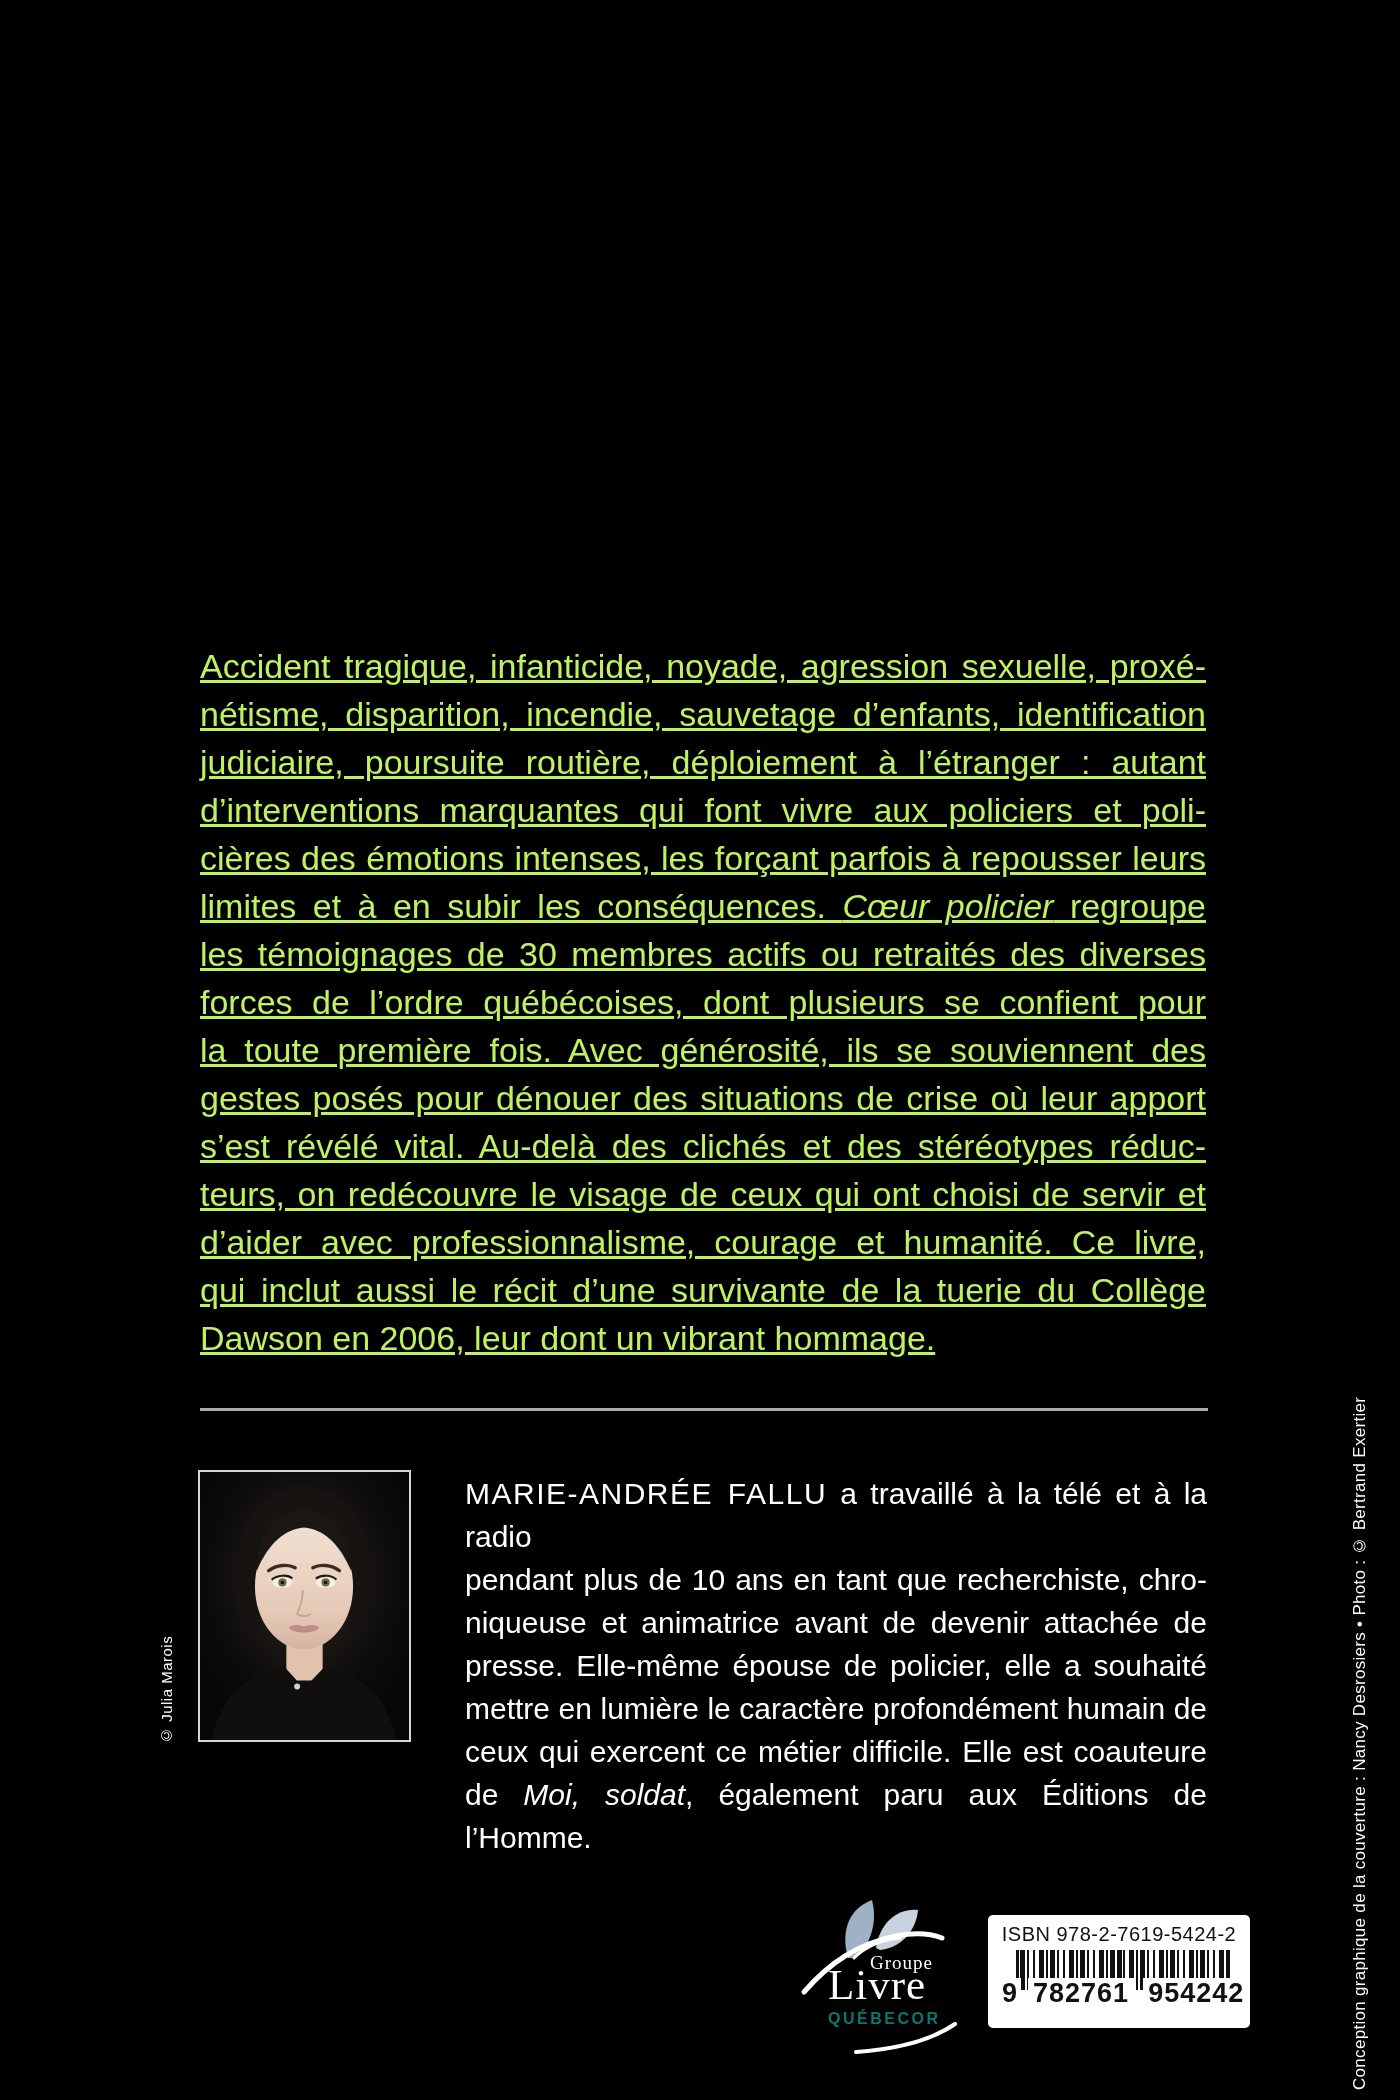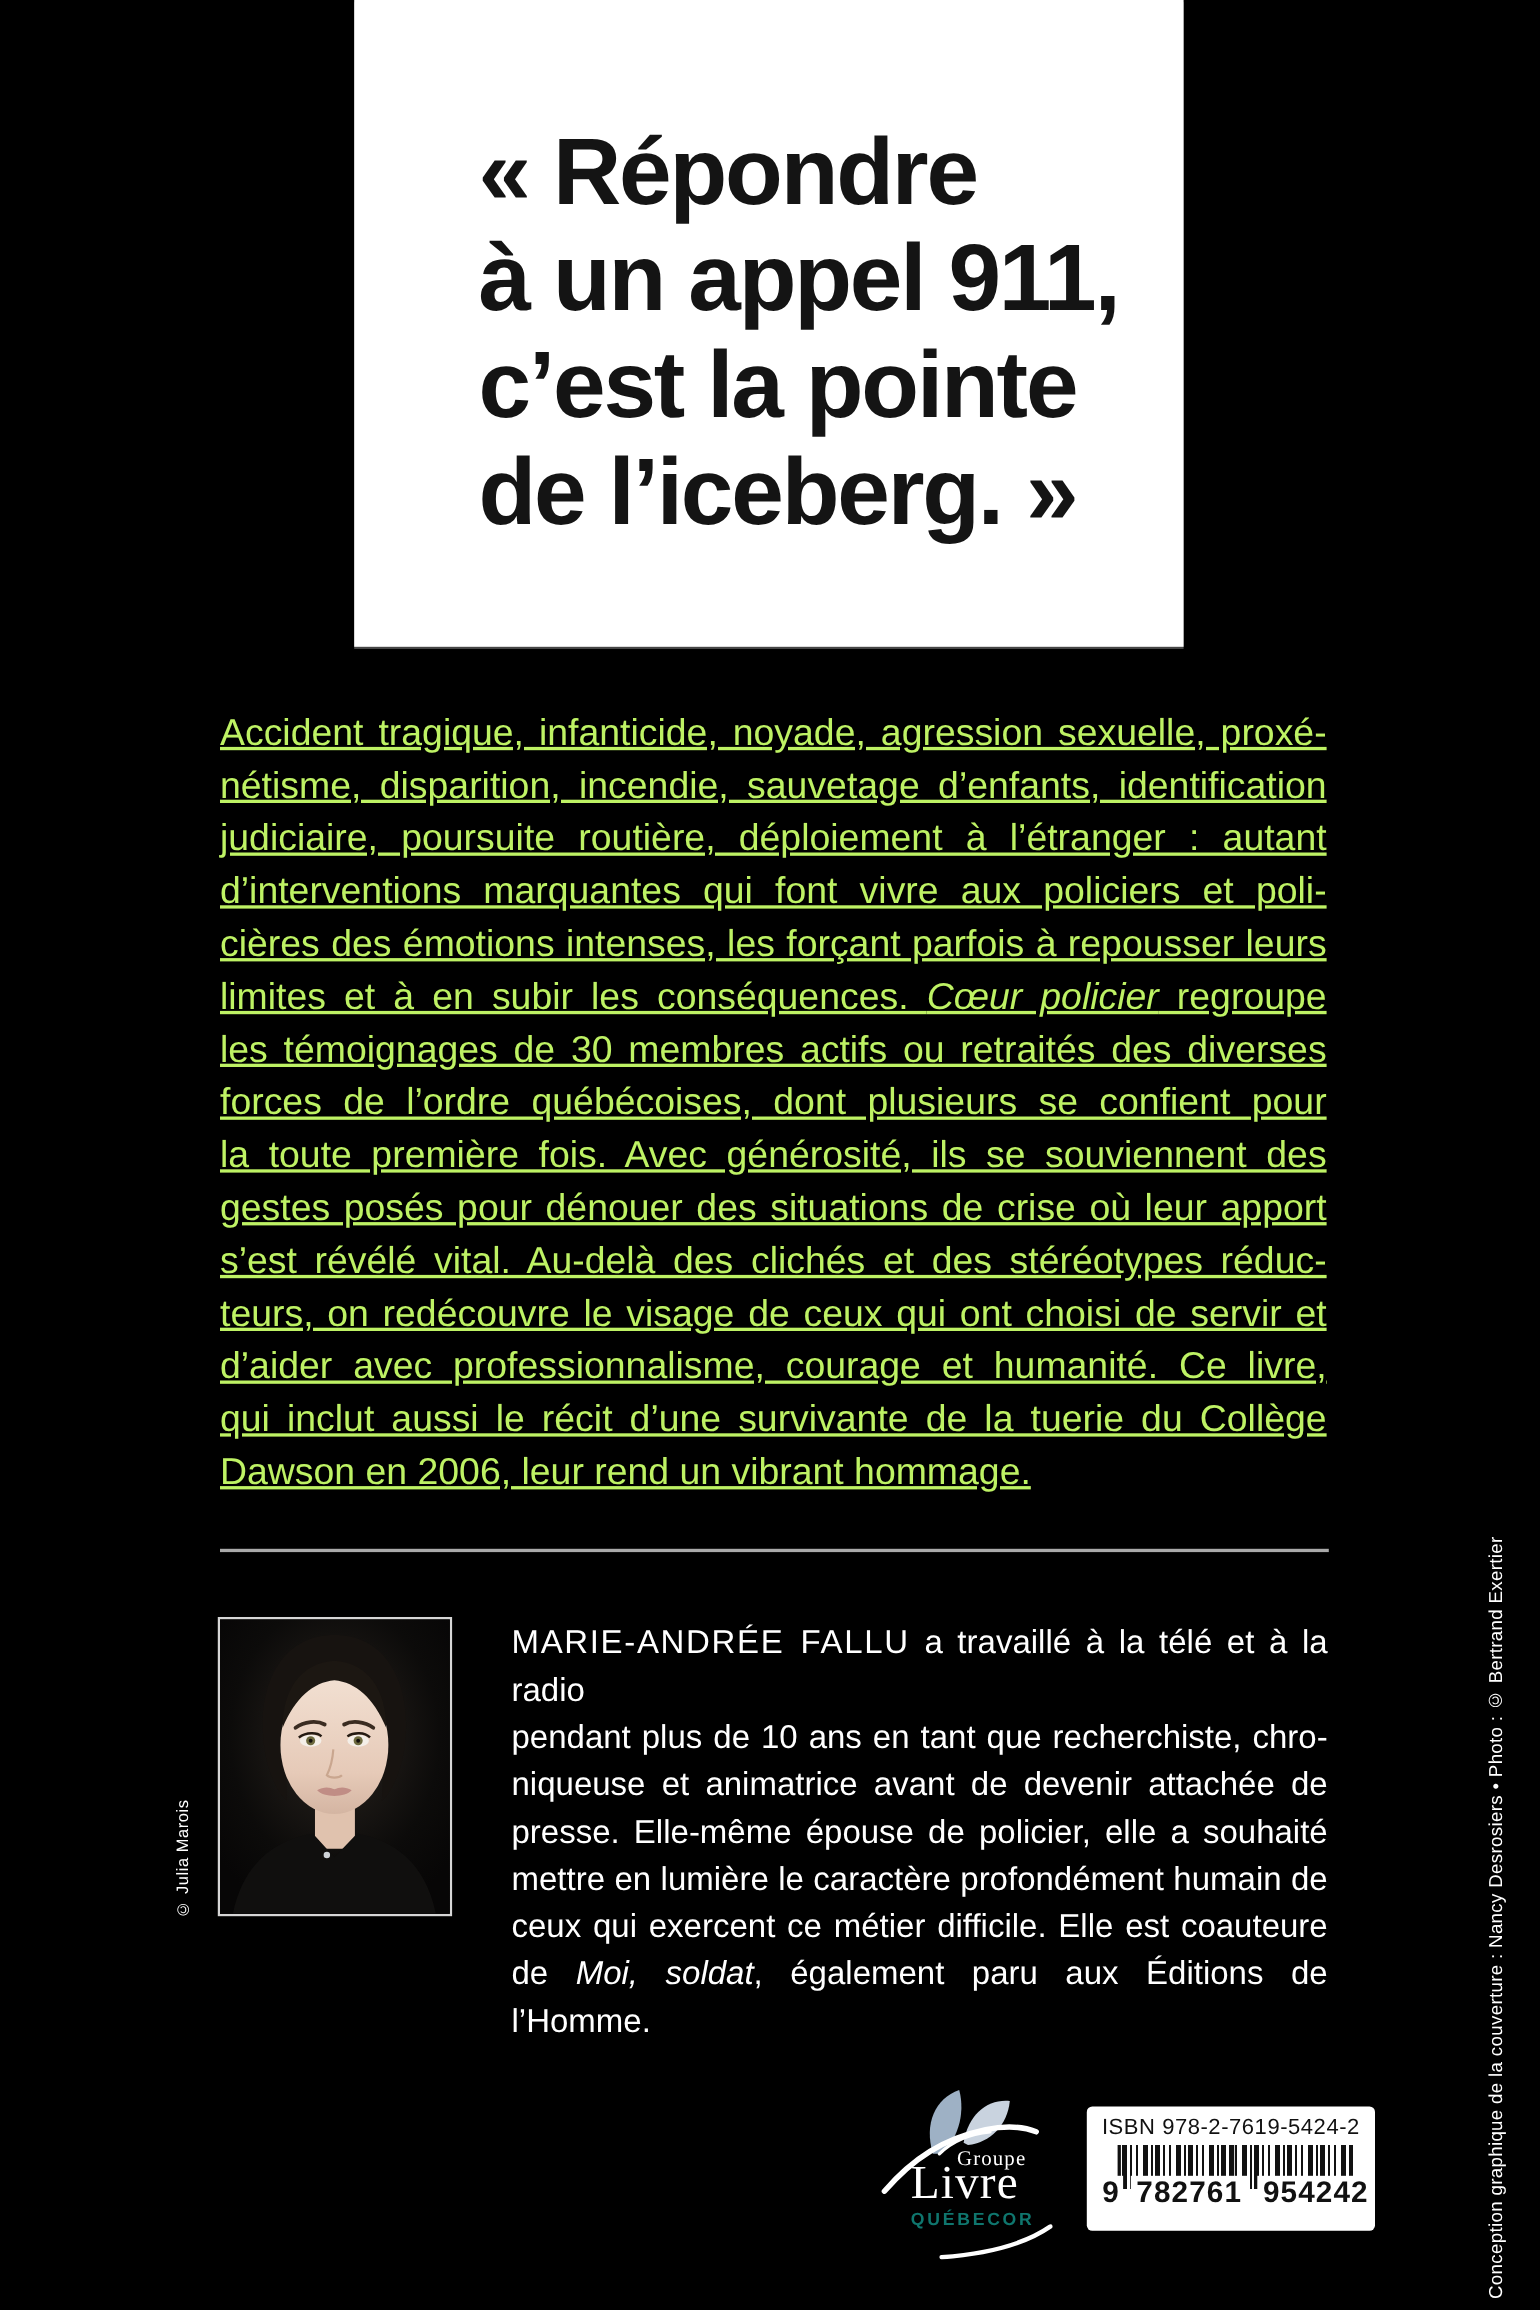--- a/index.html
+++ b/index.html
@@ -108,45 +108,37 @@
     position:absolute; left:1350px; top:1295px; height:795px; width:30px;
     writing-mode:vertical-rl; transform:rotate(180deg);
     font-size:17px; color:#fff; letter-spacing:.3px; white-space:nowrap;
   }
 </style>
 </head>
 <body>
 
 <div class="page">
 
-  <div class="quote-box">
-    <div class="quote-text">
-        <div class="line">« Répondre</div>
-        <div class="line">à un appel 911,</div>
-        <div class="line">c’est la pointe</div>
-        <div class="line">de l’iceberg. »</div>
-      </div>
-  </div>
 
   <div class="synopsis">
       <div class="line">Accident tragique, infanticide, noyade, agression sexuelle, proxé-</div>
       <div class="line">nétisme, disparition, incendie, sauvetage d’enfants, identification</div>
       <div class="line">judiciaire, poursuite routière, déploiement à l’étranger : autant</div>
       <div class="line">d’interventions marquantes qui font vivre aux policiers et poli-</div>
       <div class="line">cières des émotions intenses, les forçant parfois à repousser leurs</div>
       <div class="line">limites et à en subir les conséquences. <em>Cœur policier</em> regroupe</div>
       <div class="line">les témoignages de 30 membres actifs ou retraités des diverses</div>
       <div class="line">forces de l’ordre québécoises, dont plusieurs se confient pour</div>
       <div class="line">la toute première fois. Avec générosité, ils se souviennent des</div>
       <div class="line">gestes posés pour dénouer des situations de crise où leur apport</div>
       <div class="line">s’est révélé vital. Au-delà des clichés et des stéréotypes réduc-</div>
       <div class="line">teurs, on redécouvre le visage de ceux qui ont choisi de servir et</div>
       <div class="line">d’aider avec professionnalisme, courage et humanité. Ce livre,</div>
       <div class="line">qui inclut aussi le récit d’une survivante de la tuerie du Collège</div>
-      <div class="line">Dawson en 2006, leur rend un vibrant hommage.</div>
+      <div class="line">Dawson en 2006, leur dont un vibrant hommage.</div>
     </div>
 
   <div class="divider"></div>
 
   <div class="author-photo">
     <svg viewBox="0 0 213 272">
       <defs>
         <radialGradient id="bgGlow" cx="50%" cy="40%" r="65%">
           <stop offset="0%" stop-color="#2b2520"></stop>
           <stop offset="70%" stop-color="#0c0b0a"></stop>

